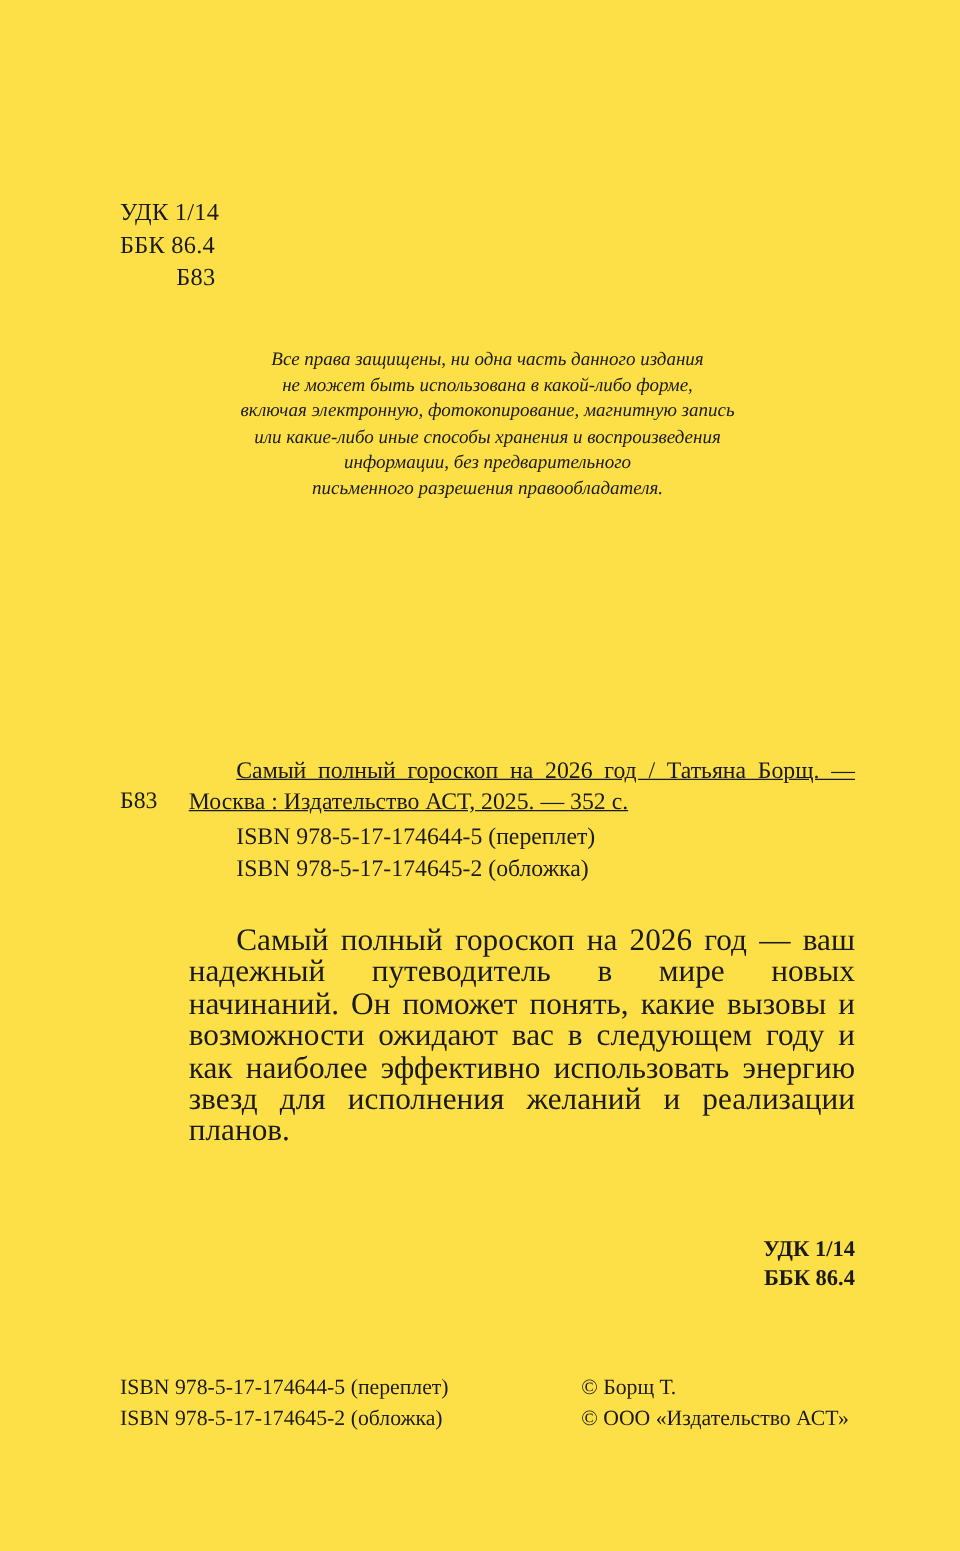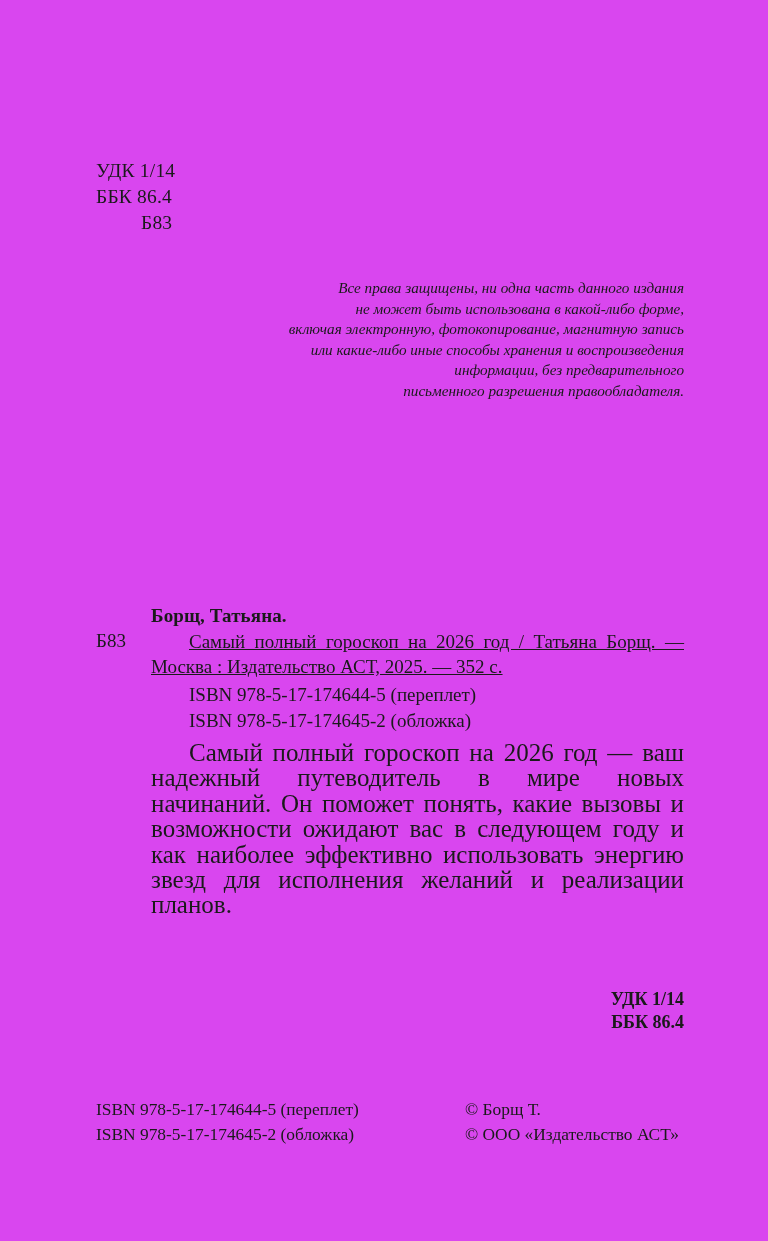--- a/index.html
+++ b/index.html
@@ -4,21 +4,21 @@
 <style>
   html, body {
     margin: 0;
     padding: 0;
     background: #ffffff;
   }
   .page {
     position: relative;
     width: 768px;
     height: 1241px;
-    background: #d946ef;
+    background: #fde047;
     color: #1a1a1a;
     font-family: "Liberation Serif", "DejaVu Serif", serif;
     overflow: hidden;
   }
 
   
   .class-block {
     position: absolute;
     left: 96px;
     top: 158px;
@@ -33,21 +33,21 @@
   .rights {
     position: absolute;
     left: 96px;
     top: 278px;
     width: 588px;
     text-align: center;
     font-style: italic;
     font-size: 15.2px;
     line-height: 20.6px;
   }
-  .rights .line { white-space: nowrap; text-align: right; }
+  .rights .line { white-space: nowrap; }
 
   
   .record {
     position: absolute;
     left: 96px;
     top: 603px;
     width: 588px;
   }
   .record-code {
     position: absolute;
@@ -141,21 +141,20 @@
     <div class="line">не может быть использована в какой-либо форме,</div>
     <div class="line">включая электронную, фотокопирование, магнитную запись</div>
     <div class="line">или какие-либо иные способы хранения и воспроизведения</div>
     <div class="line">информации, без предварительного</div>
     <div class="line">письменного разрешения правообладателя.</div>
   </div>
 
   <div class="record">
     <div class="record-code">Б83</div>
     <div class="record-body">
-      <div class="record-author">Борщ, Татьяна.</div>
       <div class="record-title">Самый полный гороскоп на 2026 год / Татьяна Борщ. — Москва : Издательство АСТ, 2025. — 352 с.</div>
       <div class="record-isbn">
         <div class="line">ISBN 978-5-17-174644-5 (переплет)</div>
         <div class="line">ISBN 978-5-17-174645-2 (обложка)</div>
       </div>
     </div>
   </div>
 
   <div class="annotation">
     <p>Самый полный гороскоп на 2026 год — ваш надежный путеводитель в мире новых начинаний. Он поможет понять, какие вызовы и возможности ожидают вас в следующем году и как наиболее эффективно использовать энергию звезд для исполнения желаний и реализации планов.</p>

